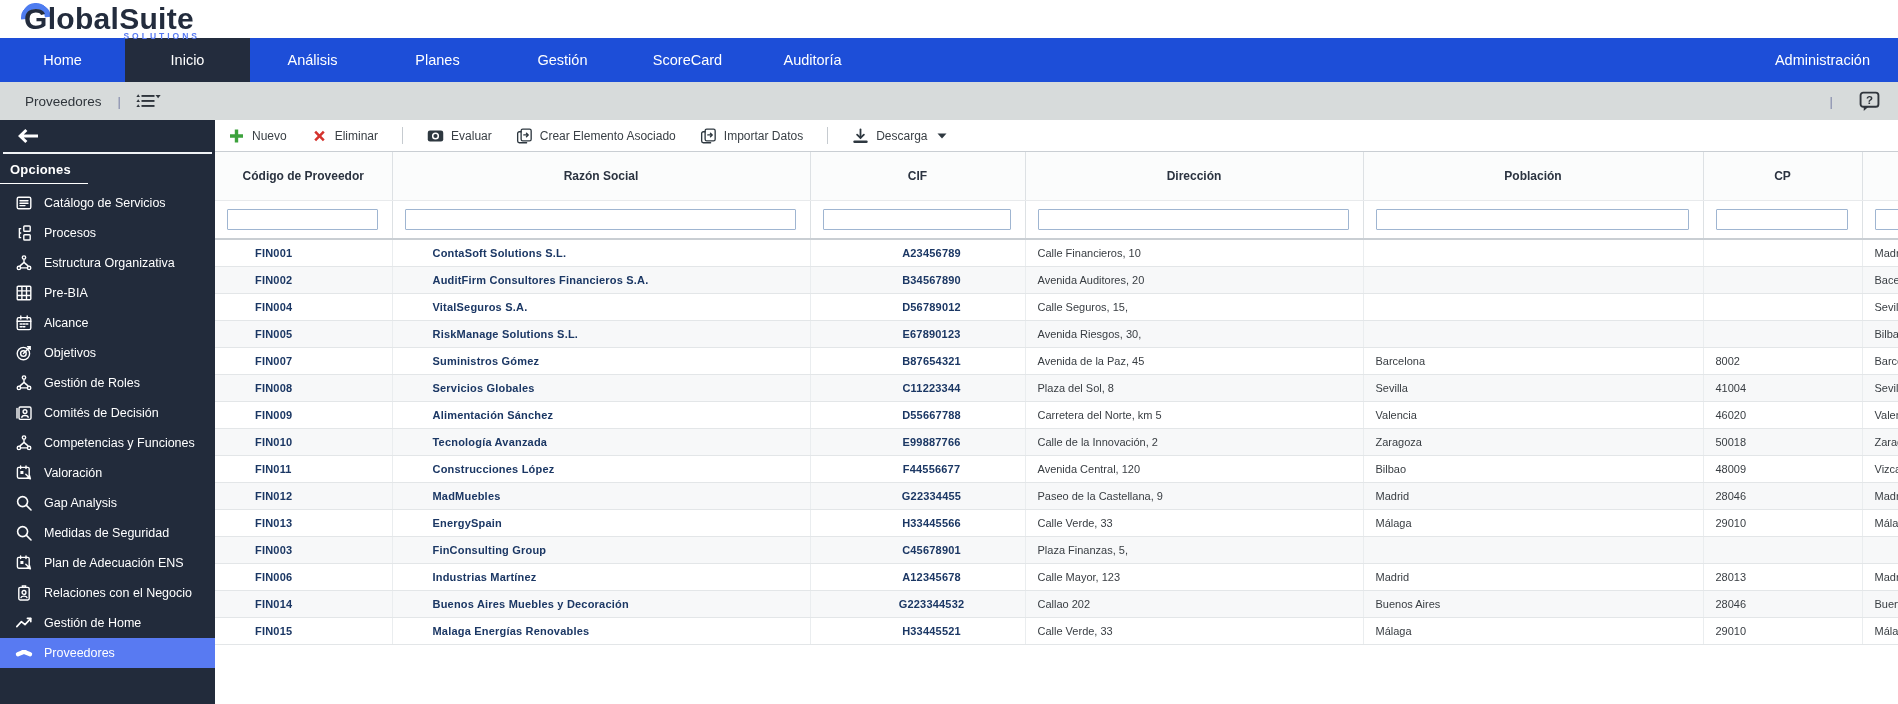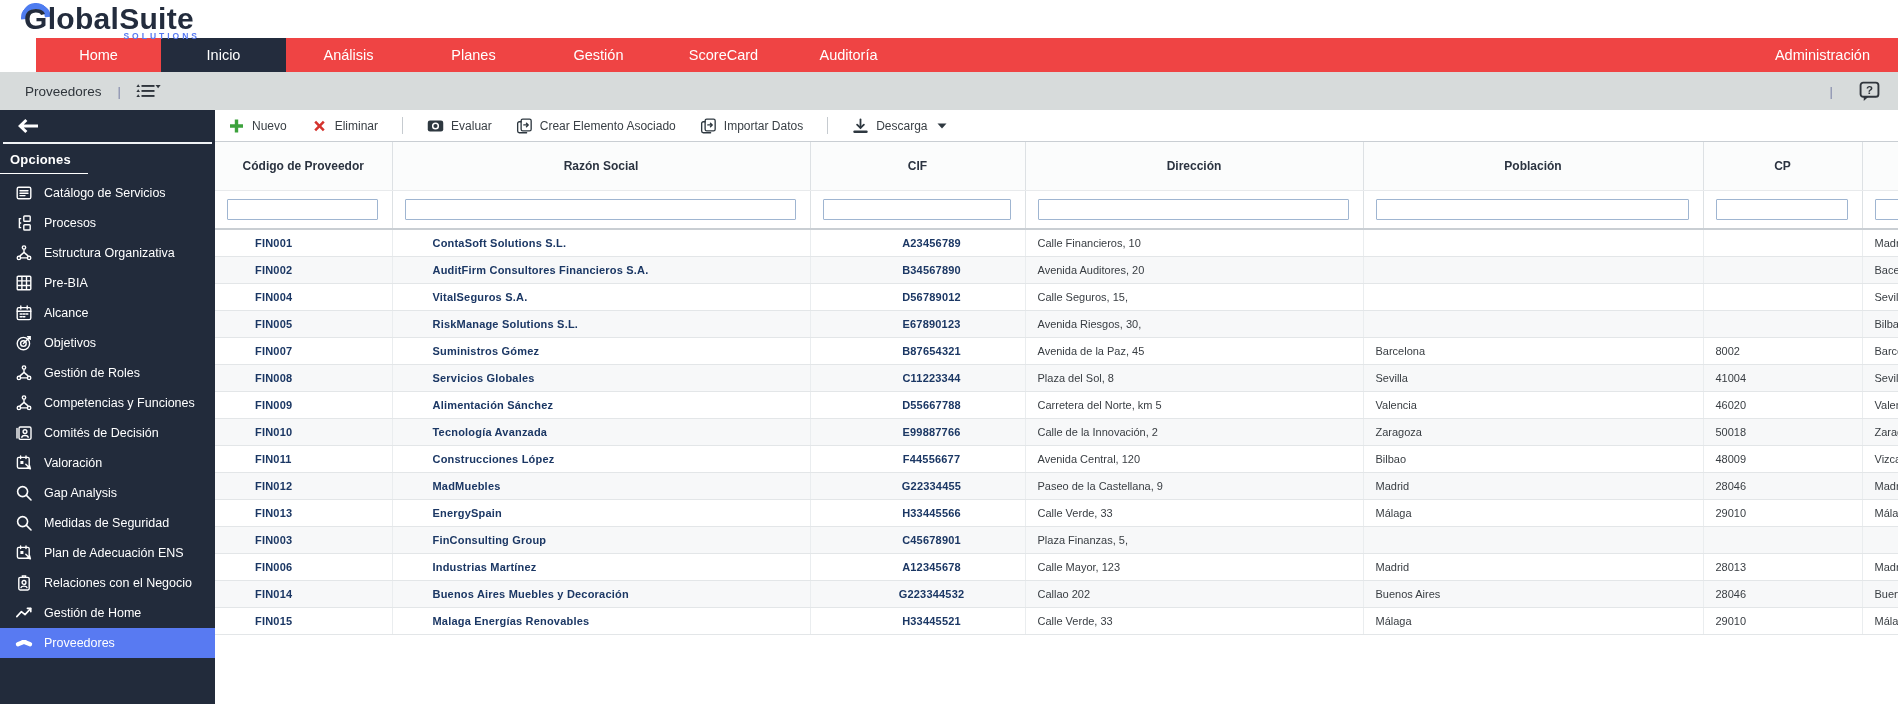--- a/index.html
+++ b/index.html
@@ -22,21 +22,21 @@
   .logo-text {
     display:block; position:relative; font-size:30px; font-weight:bold;
     color:#232C3D; letter-spacing:.3px; line-height:34px;
   }
   .logo-sub {
     display:block; text-align:right; font-size:8.5px; font-weight:bold;
     color:#587AF2; letter-spacing:3px; margin-top:-5px;
   }
 
   
-  .mainnav { height:34px; background:#ef4444; display:flex; color:#fff; font-size:14.5px; flex:none;margin-left:36px; }
+  .mainnav { height:44px; background:#1d4ed8; display:flex; color:#fff; font-size:14.5px; flex:none; }
   .nav-tab { width:125px; display:flex; align-items:center; justify-content:center; cursor:pointer; }
   .nav-tab.active { background:#232C3D; }
   .nav-right { width:auto; margin-left:auto; padding:0 28px; }
 
   
   .crumbbar {
     height:38px; background:#D7DBDB; display:flex; align-items:center;
     padding:0 18px 0 25px; font-size:13.5px; color:#2F353B; flex:none;
   }
   .crumb-title { margin-right:16px; }
@@ -252,42 +252,42 @@
                   <circle cx="14.1" cy="13.9" r="1.7"></circle>
                   <path d="M9 5.4v3M9 8.4l-4.3 3.7M9 8.4l4.3 3.7M6 13.9h6"></path>
                 </g>
               </svg>
             </span>
             <span>Gestión de Roles</span>
           </li>
           <li class="side-item">
             <span class="side-icon">
               <svg viewBox="0 0 18 18">
+                <g fill="none" stroke="currentColor" stroke-width="1.4" stroke-linecap="round">
+                  <rect x="4" y="3" width="12" height="12.4" rx="1.4"></rect>
+                  <path d="M2 4.4v9.6"></path>
+                  <circle cx="10" cy="7.6" r="1.9"></circle>
+                  <path d="M6.8 13.2c.6-2.2 5.8-2.2 6.4 0"></path>
+                </g>
+              </svg>
+            </span>
+            <span>Comités de Decisión</span>
+          </li>
+          <li class="side-item">
+            <span class="side-icon">
+              <svg viewBox="0 0 18 18">
                 <g fill="none" stroke="currentColor" stroke-width="1.4">
                   <circle cx="9" cy="3.6" r="1.7"></circle>
                   <circle cx="3.9" cy="13.9" r="1.7"></circle>
                   <circle cx="14.1" cy="13.9" r="1.7"></circle>
                   <path d="M9 5.4v3M9 8.4l-4.3 3.7M9 8.4l4.3 3.7M6 13.9h6"></path>
                 </g>
               </svg>
             </span>
             <span>Competencias y Funciones</span>
-          </li>
-          <li class="side-item">
-            <span class="side-icon">
-              <svg viewBox="0 0 18 18">
-                <g fill="none" stroke="currentColor" stroke-width="1.4" stroke-linecap="round">
-                  <rect x="4" y="3" width="12" height="12.4" rx="1.4"></rect>
-                  <path d="M2 4.4v9.6"></path>
-                  <circle cx="10" cy="7.6" r="1.9"></circle>
-                  <path d="M6.8 13.2c.6-2.2 5.8-2.2 6.4 0"></path>
-                </g>
-              </svg>
-            </span>
-            <span>Comités de Decisión</span>
           </li>
           <li class="side-item">
             <span class="side-icon">
               <svg viewBox="0 0 18 18">
                 <g fill="none" stroke="currentColor" stroke-width="1.4" stroke-linecap="round" stroke-linejoin="round">
                   <rect x="2.4" y="3.4" width="11.8" height="10.8" rx="1.4"></rect>
                   <path d="M5.6 2v2.6M11 2v2.6"></path>
                   <rect x="5.4" y="7" width="3" height="3" fill="currentColor" stroke="none"></rect>
                   <path d="M10.8 10.2l4.6 4.6M15.4 14.8l-.9-3.3M15.4 14.8l-3.3-.9"></path>
                 </g>

